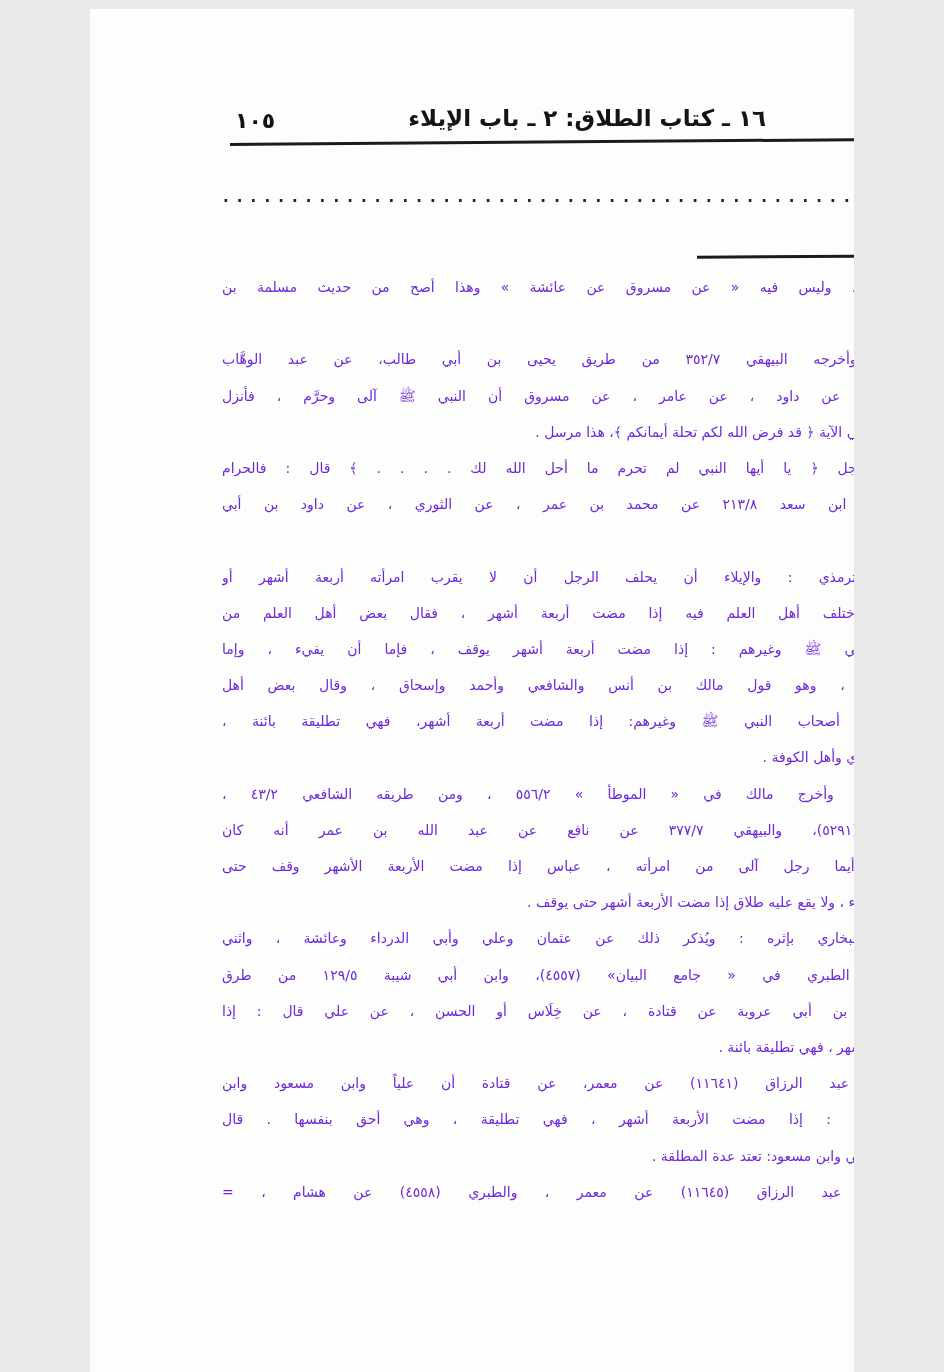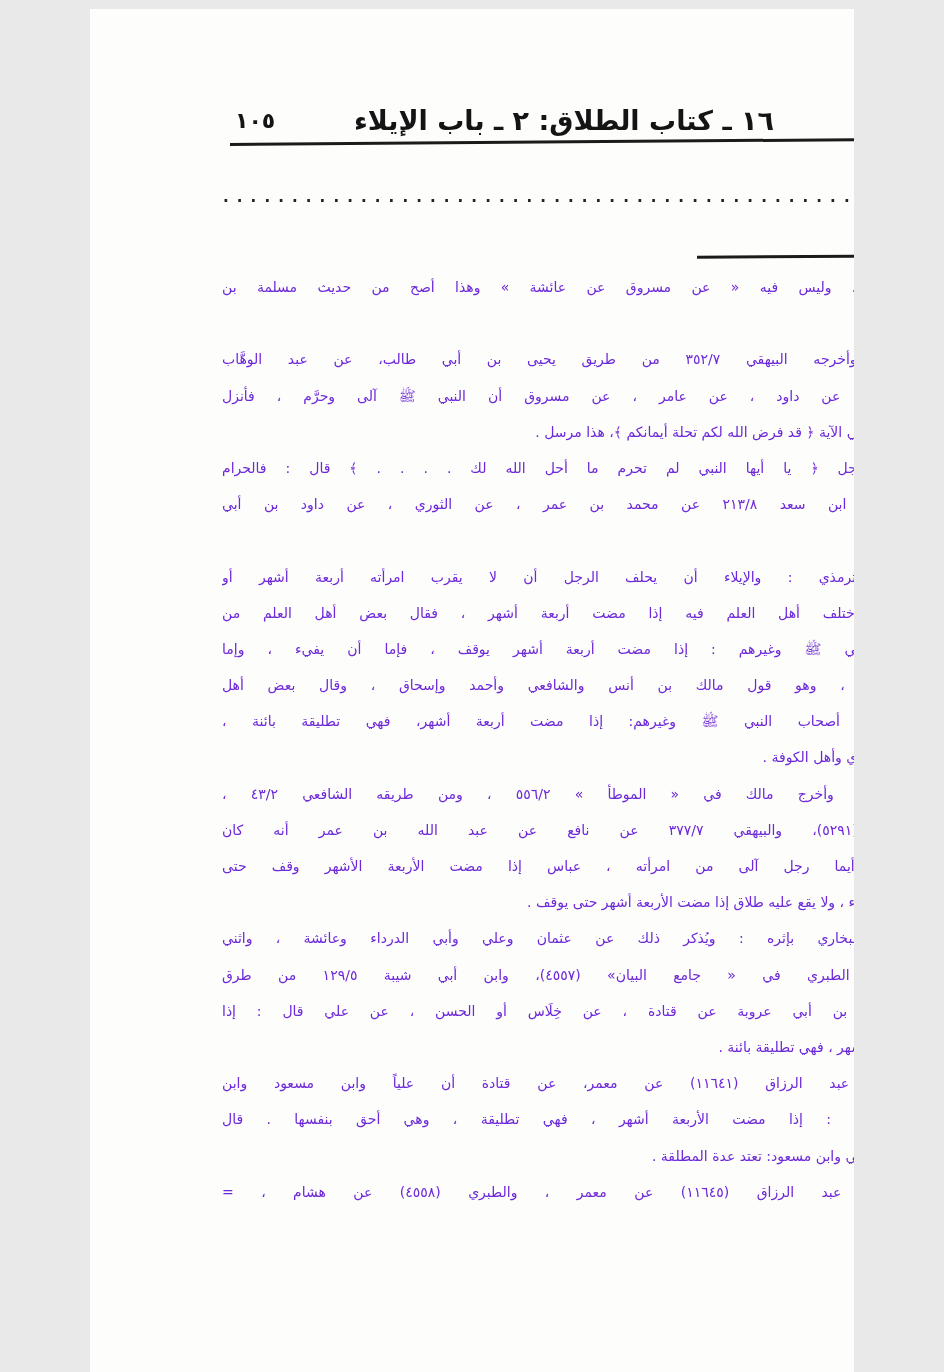--- a/index.html
+++ b/index.html
@@ -7,22 +7,22 @@
     position:relative;
     width:764px;height:1372px;
     margin:9px auto;
     background:#fefefdf5;
     background-color:#fdfdfc;
     font-family:"DejaVu Sans",sans-serif;
     color:#141414;
     overflow:hidden;
   }
   .hdr-title{
-    position:absolute;top:96px;right:80px;
-    direction:rtl;font-size:27px;font-weight:bold;
+    position:absolute;top:96px;right:88px;
+    direction:rtl;font-size:23px;font-weight:bold;
     letter-spacing:0;white-space:nowrap;
   }
   .hdr-page-num{
     position:absolute;top:99px;left:145px;
     direction:rtl;font-size:22px;font-weight:bold;
   }
   .hdr-rule{
     position:absolute;top:131px;left:140px;width:778px;height:3px;
     background:#1b1b1b;transform:rotate(-0.45deg);
   }

